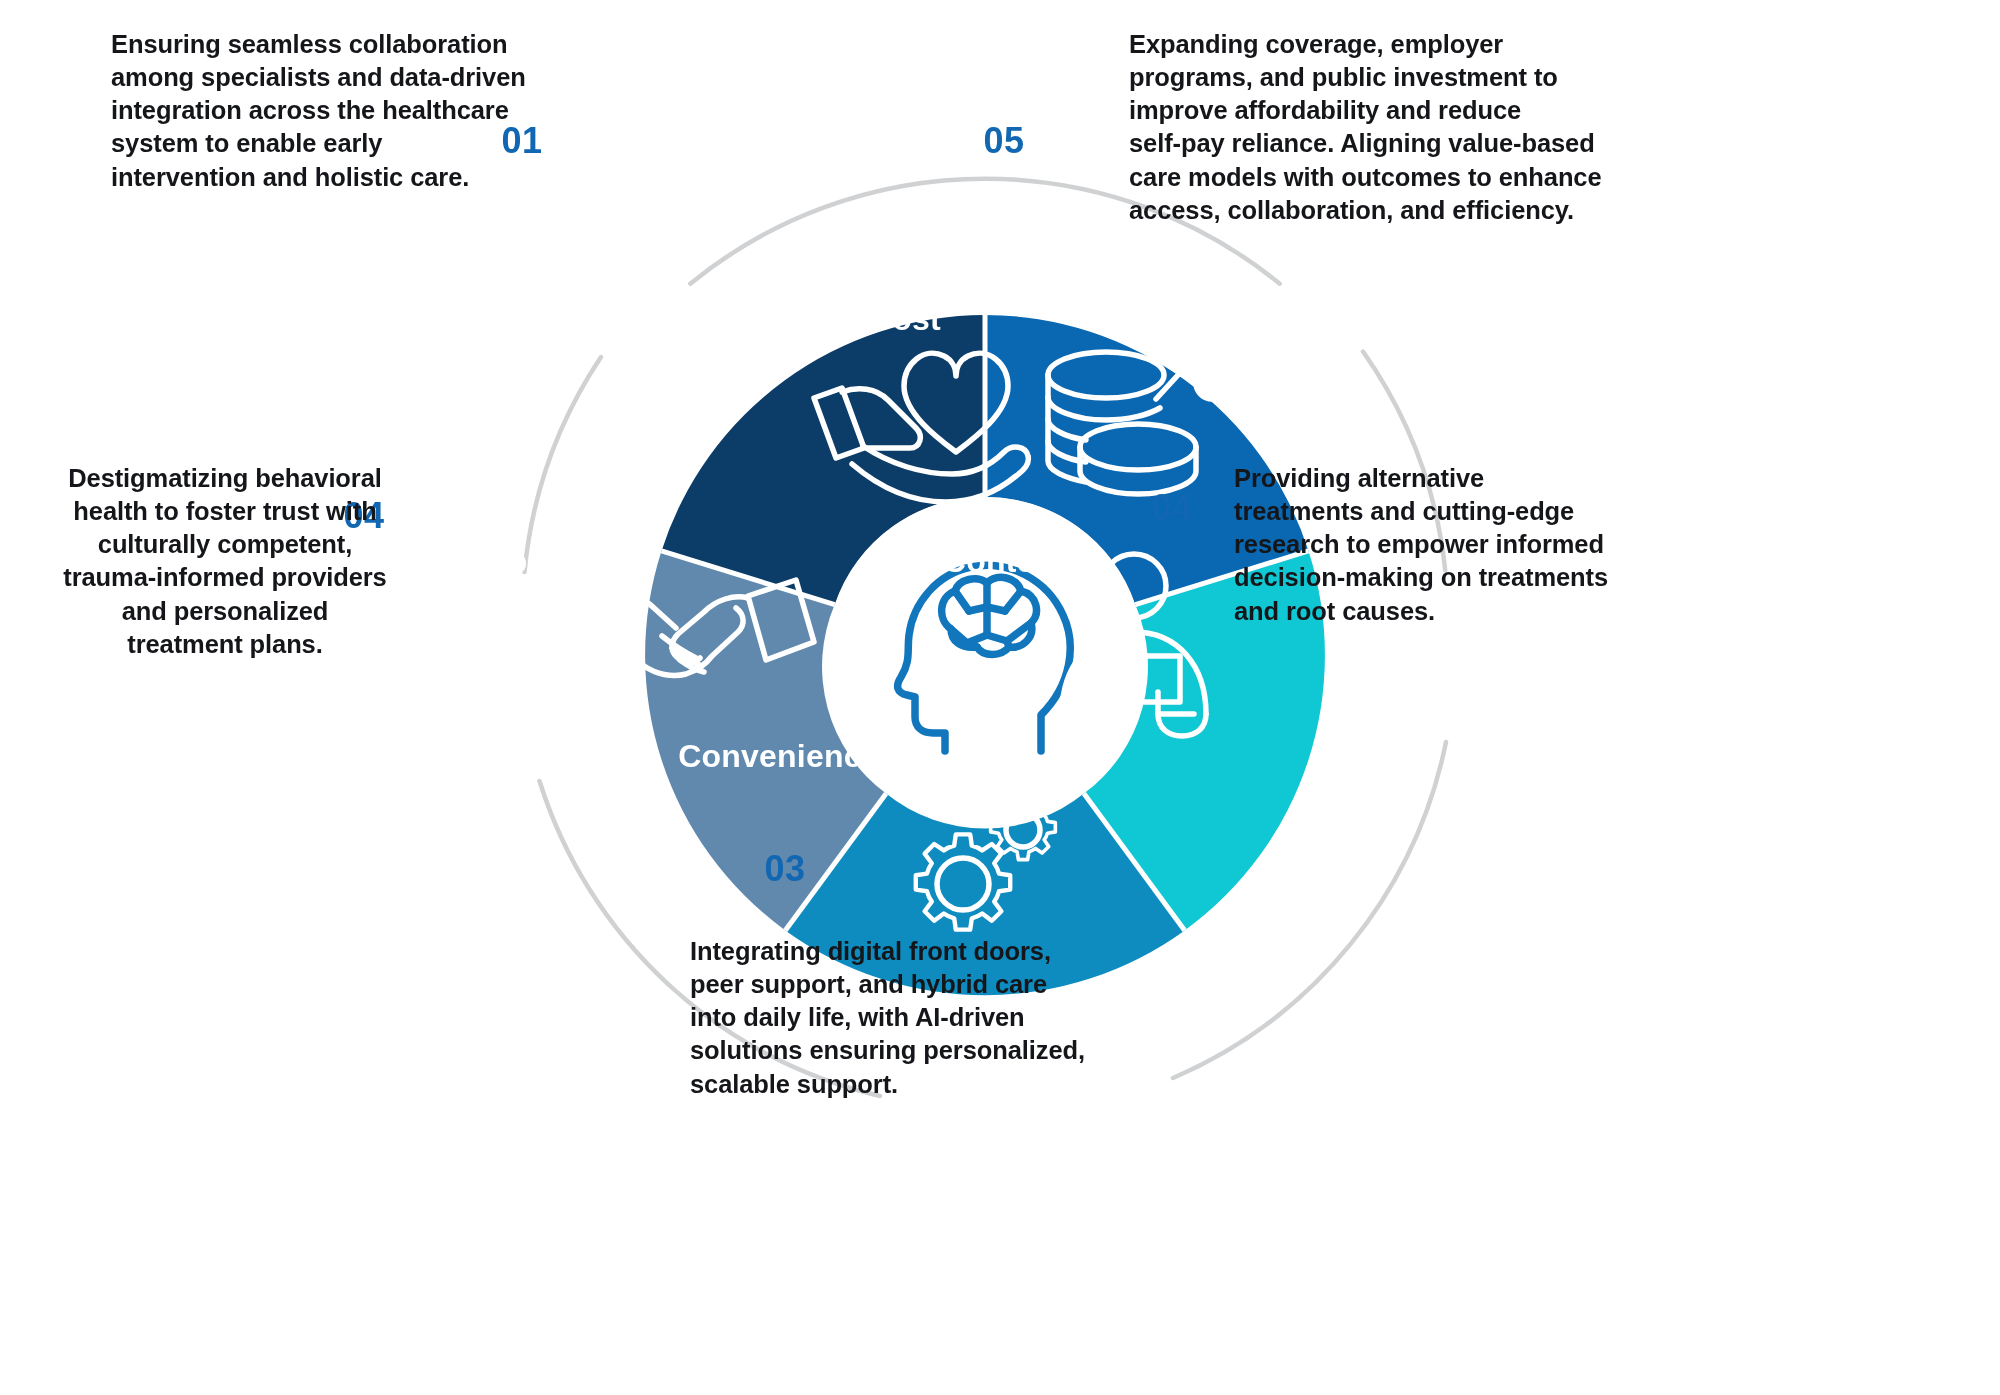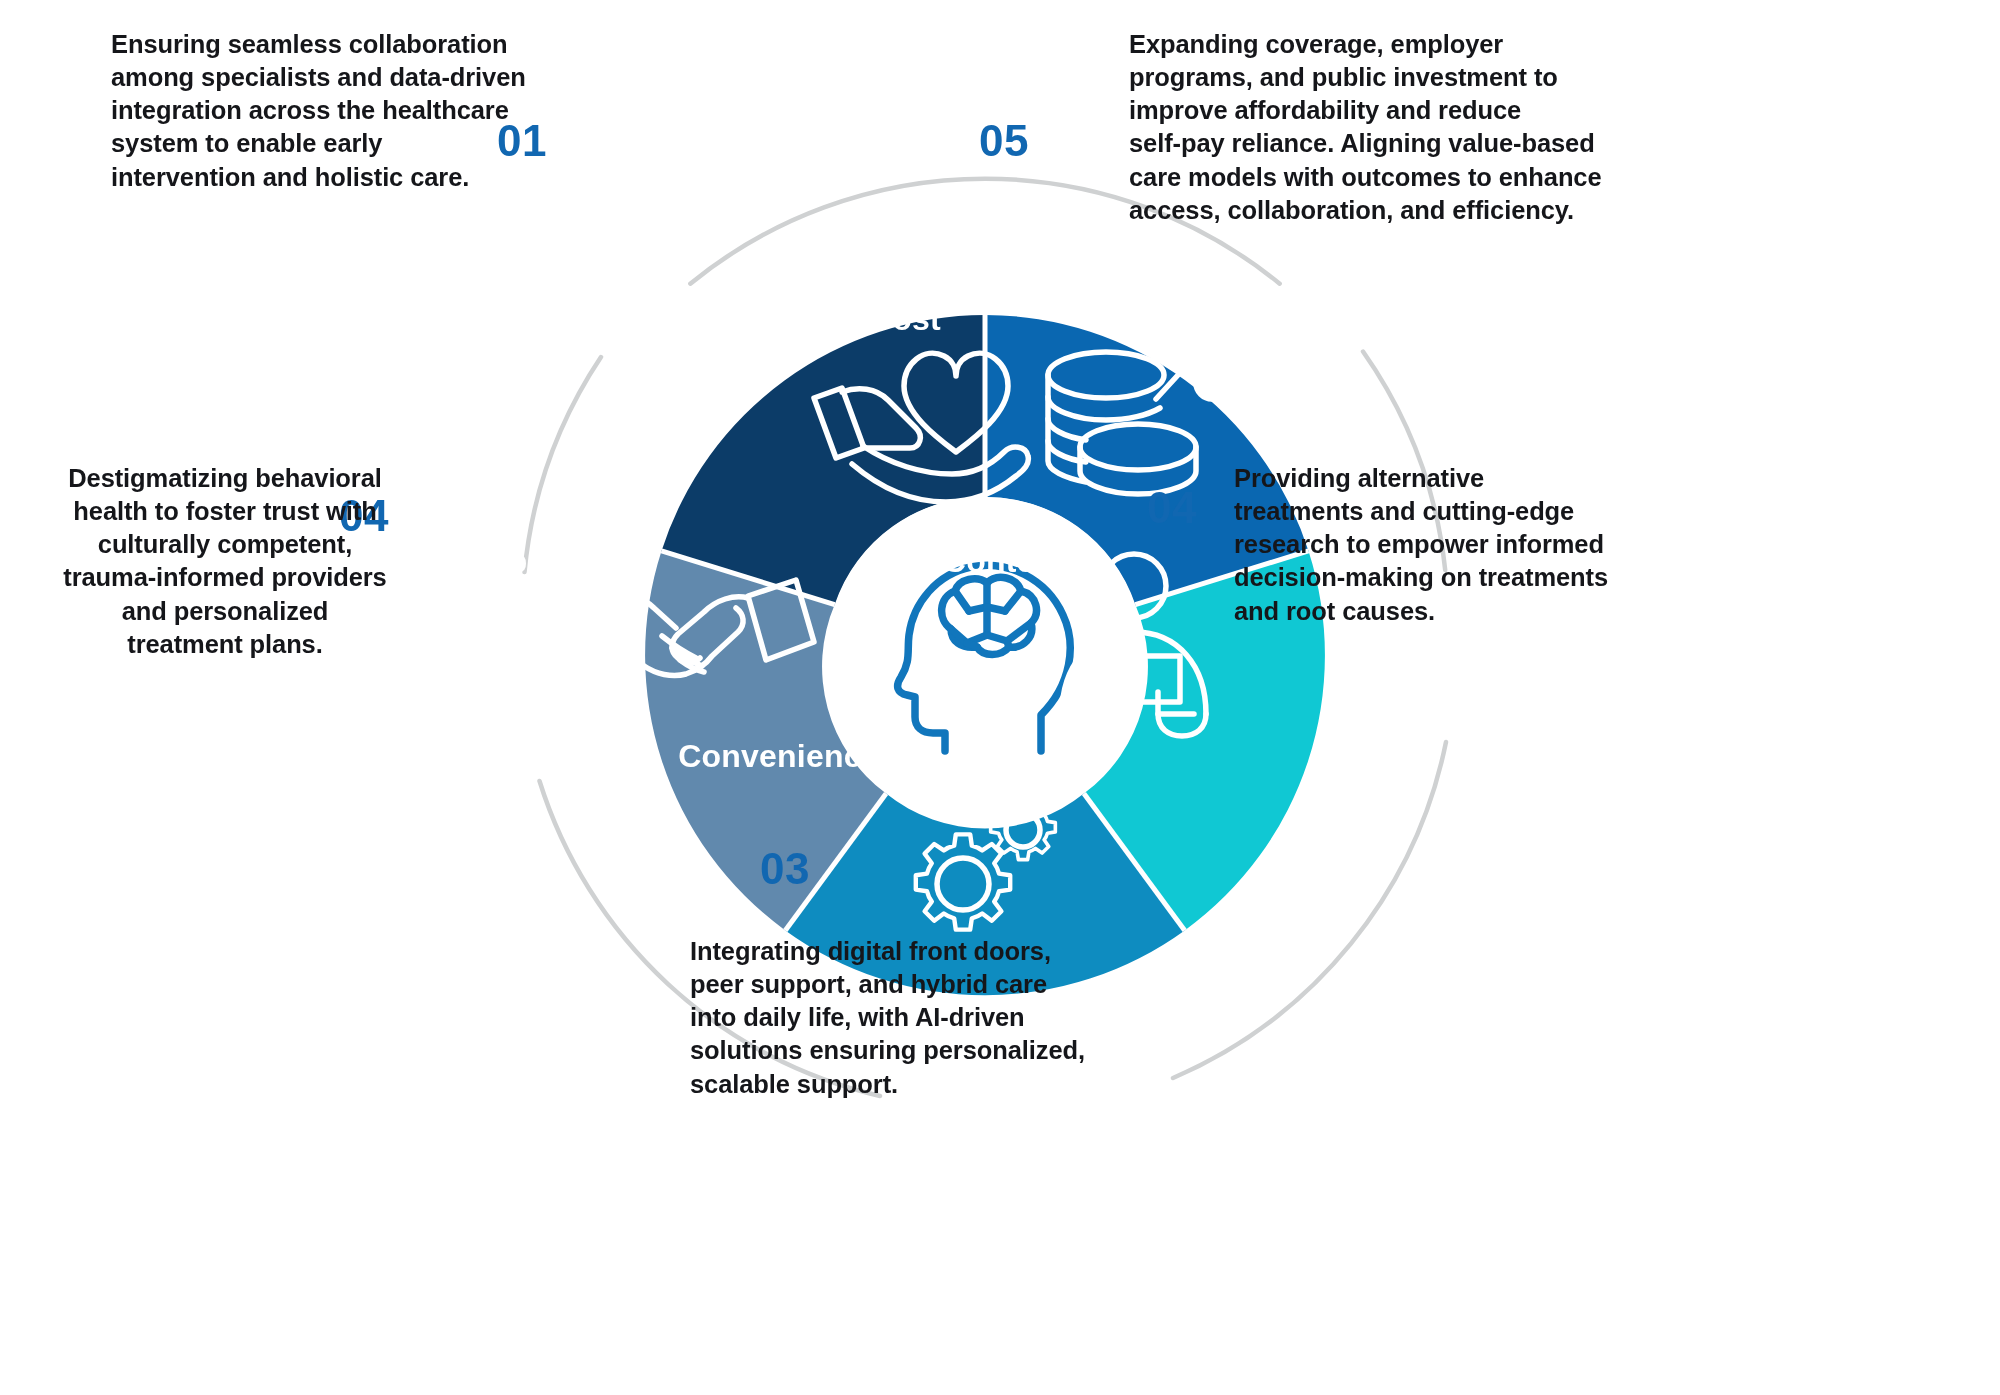--- a/index.html
+++ b/index.html
@@ -33,21 +33,21 @@
     font-weight:700;
     font-size:32px;
     white-space:nowrap;
     transform:translate(-50%,-50%);
     letter-spacing:0.2px;
   }
   .num{
     position:absolute;
     color:#1167b1;
     font-weight:700;
-    font-size:44px;
+    font-size:36px;
     letter-spacing:0.5px;
     transform:translate(-50%,-50%);
   }
 </style>
 </head>
 <body>
 
 <div id="stage">
 
   <svg id="wheel" viewBox="0 0 2000 1395">

